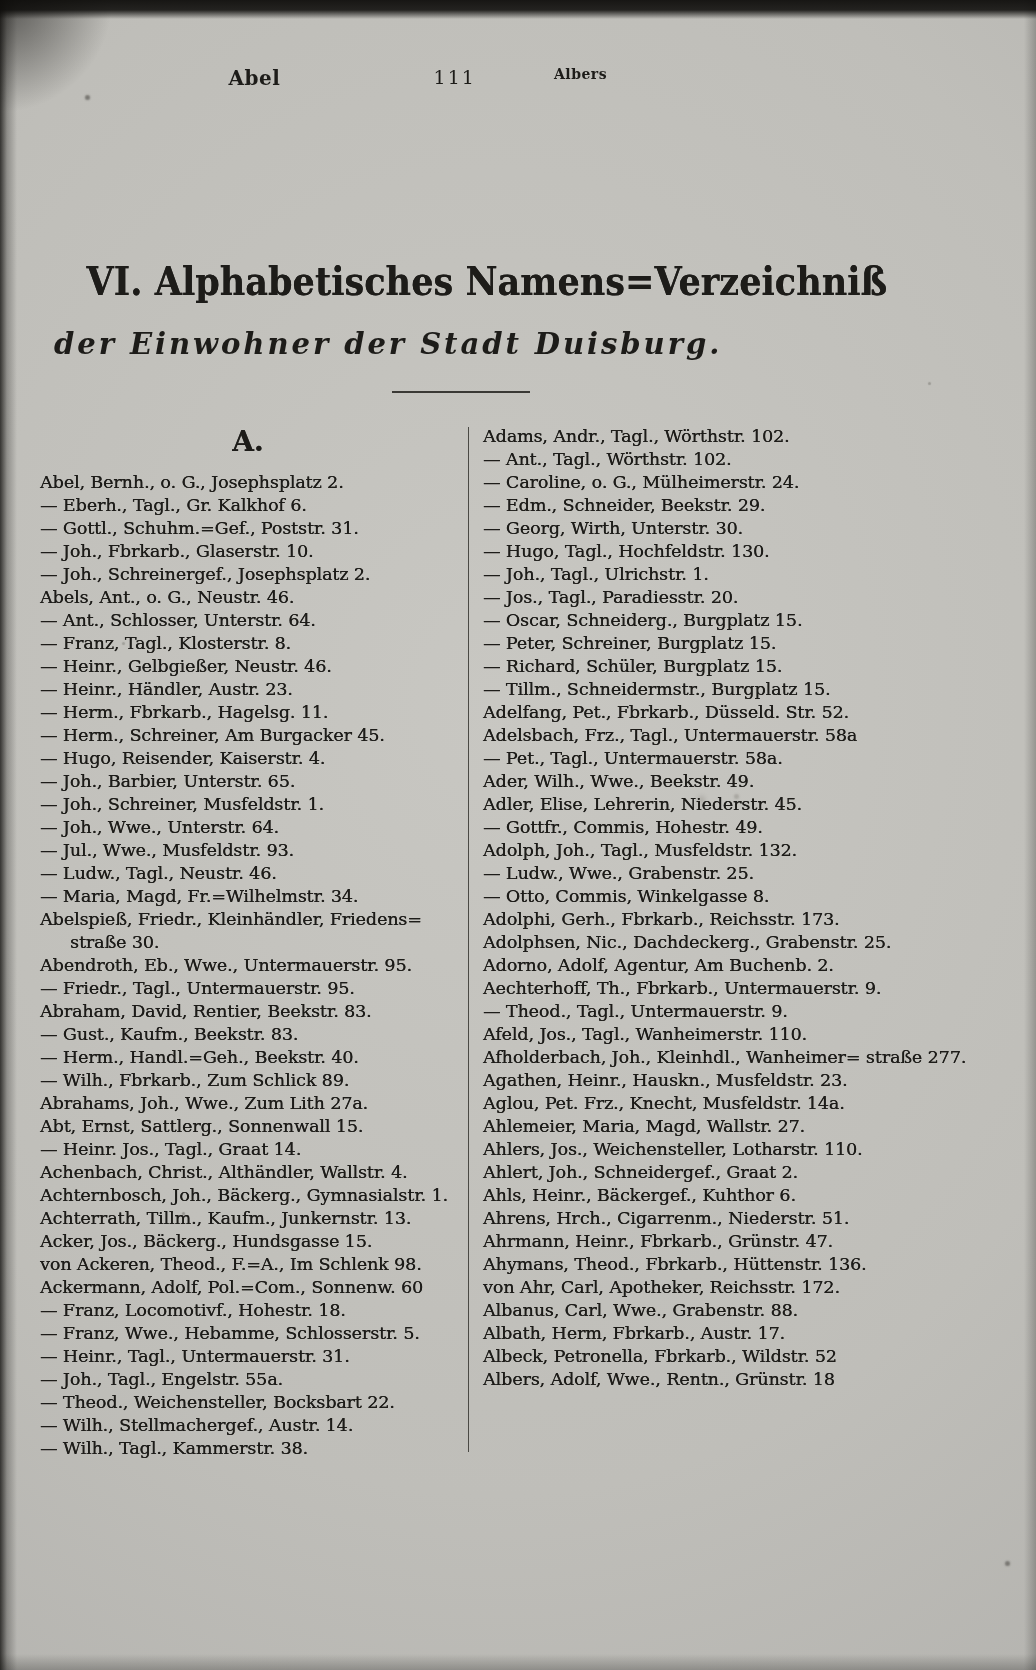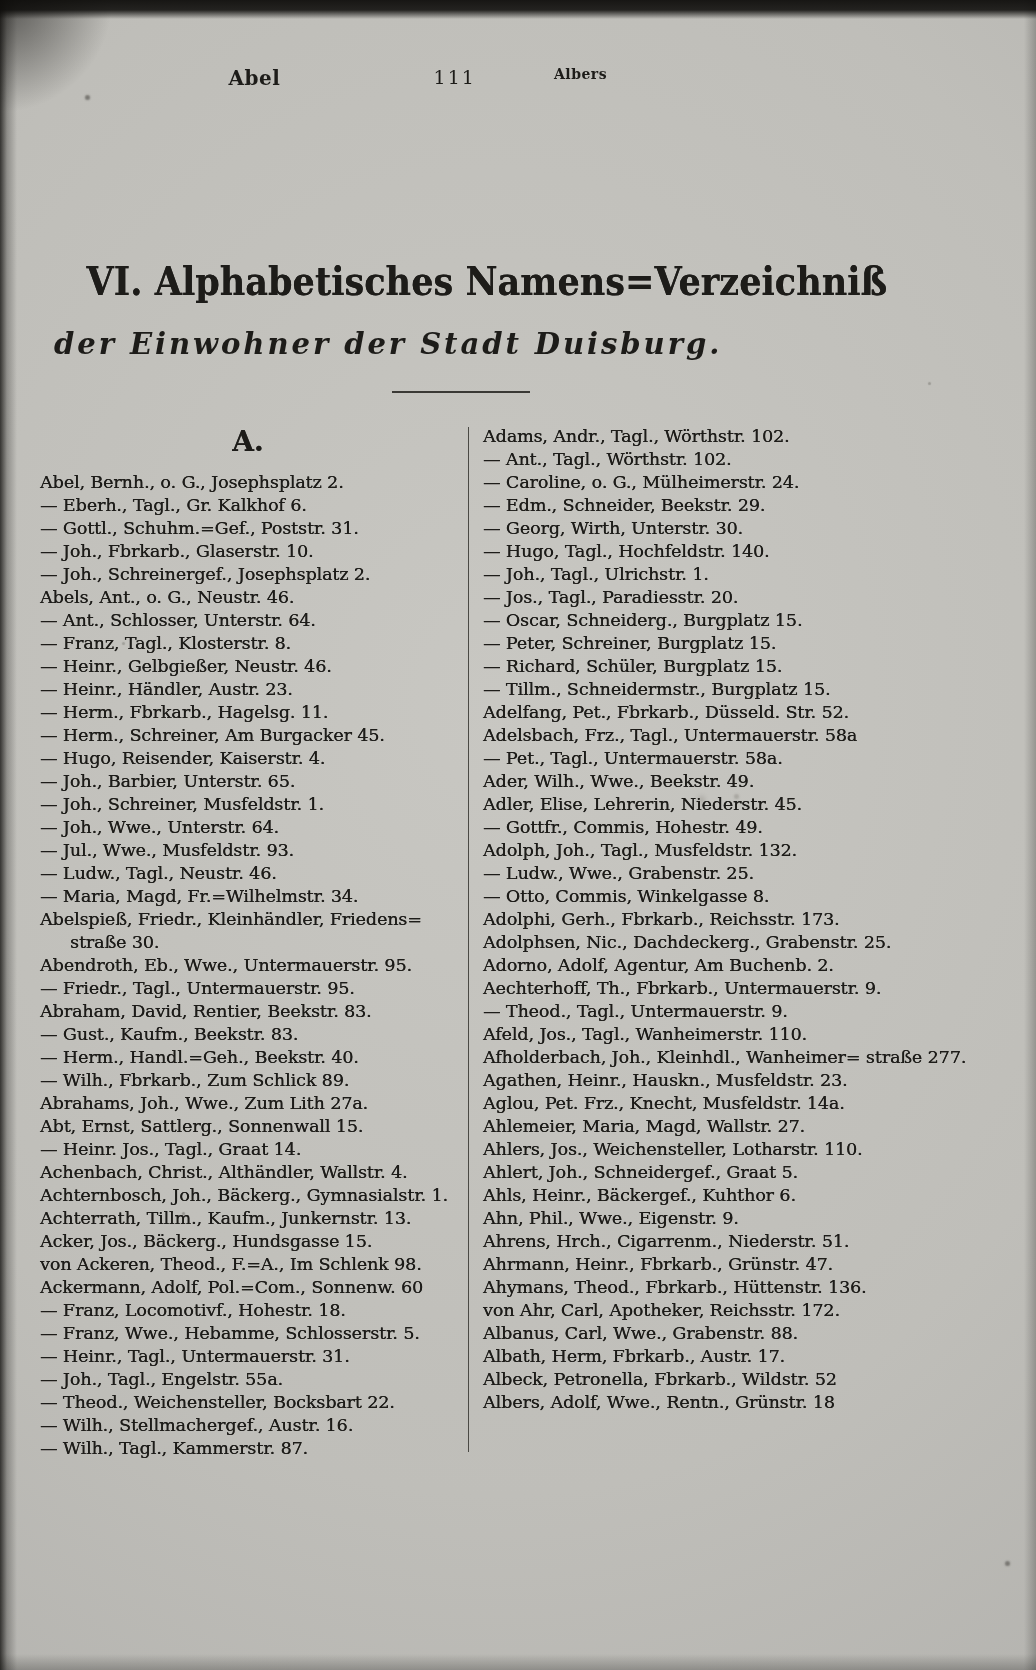--- a/index.html
+++ b/index.html
@@ -107,33 +107,33 @@
             <div class="entry">Achternbosch, Joh., Bäckerg., Gymnasialstr. 1.</div>
             <div class="entry">Achterrath, Tillm., Kaufm., Junkernstr. 13.</div>
             <div class="entry">Acker, Jos., Bäckerg., Hundsgasse 15.</div>
             <div class="entry">von Ackeren, Theod., F.=A., Im Schlenk 98.</div>
             <div class="entry">Ackermann, Adolf, Pol.=Com., Sonnenw. 60</div>
             <div class="entry">— Franz, Locomotivf., Hohestr. 18.</div>
             <div class="entry">— Franz, Wwe., Hebamme, Schlosserstr. 5.</div>
             <div class="entry">— Heinr., Tagl., Untermauerstr. 31.</div>
             <div class="entry">— Joh., Tagl., Engelstr. 55a.</div>
             <div class="entry">— Theod., Weichensteller, Bocksbart 22.</div>
-            <div class="entry">— Wilh., Stellmachergef., Austr. 16.</div>
-            <div class="entry">— Wilh., Tagl., Kammerstr. 87.</div>
+            <div class="entry">— Wilh., Stellmachergef., Austr. 14.</div>
+            <div class="entry">— Wilh., Tagl., Kammerstr. 38.</div>
           </div>
       </div>
       <div class="col-divider"></div>
       <div class="col-right">
         <div class="entries">
             <div class="entry">Adams, Andr., Tagl., Wörthstr. 102.</div>
             <div class="entry">— Ant., Tagl., Wörthstr. 102.</div>
             <div class="entry">— Caroline, o. G., Mülheimerstr. 24.</div>
             <div class="entry">— Edm., Schneider, Beekstr. 29.</div>
             <div class="entry">— Georg, Wirth, Unterstr. 30.</div>
-            <div class="entry">— Hugo, Tagl., Hochfeldstr. 140.</div>
+            <div class="entry">— Hugo, Tagl., Hochfeldstr. 130.</div>
             <div class="entry">— Joh., Tagl., Ulrichstr. 1.</div>
             <div class="entry">— Jos., Tagl., Paradiesstr. 20.</div>
             <div class="entry">— Oscar, Schneiderg., Burgplatz 15.</div>
             <div class="entry">— Peter, Schreiner, Burgplatz 15.</div>
             <div class="entry">— Richard, Schüler, Burgplatz 15.</div>
             <div class="entry">— Tillm., Schneidermstr., Burgplatz 15.</div>
             <div class="entry">Adelfang, Pet., Fbrkarb., Düsseld. Str. 52.</div>
             <div class="entry">Adelsbach, Frz., Tagl., Untermauerstr. 58a</div>
             <div class="entry">— Pet., Tagl., Untermauerstr. 58a.</div>
             <div class="entry">Ader, Wilh., Wwe., Beekstr. 49.</div>
@@ -146,23 +146,22 @@
             <div class="entry">Adolphsen, Nic., Dachdeckerg., Grabenstr. 25.</div>
             <div class="entry">Adorno, Adolf, Agentur, Am Buchenb. 2.</div>
             <div class="entry">Aechterhoff, Th., Fbrkarb., Untermauerstr. 9.</div>
             <div class="entry">— Theod., Tagl., Untermauerstr. 9.</div>
             <div class="entry">Afeld, Jos., Tagl., Wanheimerstr. 110.</div>
             <div class="entry">Afholderbach, Joh., Kleinhdl., Wanheimer= straße 277.</div>
             <div class="entry">Agathen, Heinr., Hauskn., Musfeldstr. 23.</div>
             <div class="entry">Aglou, Pet. Frz., Knecht, Musfeldstr. 14a.</div>
             <div class="entry">Ahlemeier, Maria, Magd, Wallstr. 27.</div>
             <div class="entry">Ahlers, Jos., Weichensteller, Lotharstr. 110.</div>
-            <div class="entry">Ahlert, Joh., Schneidergef., Graat 5.</div>
+            <div class="entry">Ahlert, Joh., Schneidergef., Graat 2.</div>
             <div class="entry">Ahls, Heinr., Bäckergef., Kuhthor 6.</div>
-            <div class="entry">Ahn, Phil., Wwe., Eigenstr. 9.</div>
             <div class="entry">Ahrens, Hrch., Cigarrenm., Niederstr. 51.</div>
             <div class="entry">Ahrmann, Heinr., Fbrkarb., Grünstr. 47.</div>
             <div class="entry">Ahymans, Theod., Fbrkarb., Hüttenstr. 136.</div>
             <div class="entry">von Ahr, Carl, Apotheker, Reichsstr. 172.</div>
             <div class="entry">Albanus, Carl, Wwe., Grabenstr. 88.</div>
             <div class="entry">Albath, Herm, Fbrkarb., Austr. 17.</div>
             <div class="entry">Albeck, Petronella, Fbrkarb., Wildstr. 52</div>
             <div class="entry">Albers, Adolf, Wwe., Rentn., Grünstr. 18</div>
           </div>
       </div>

